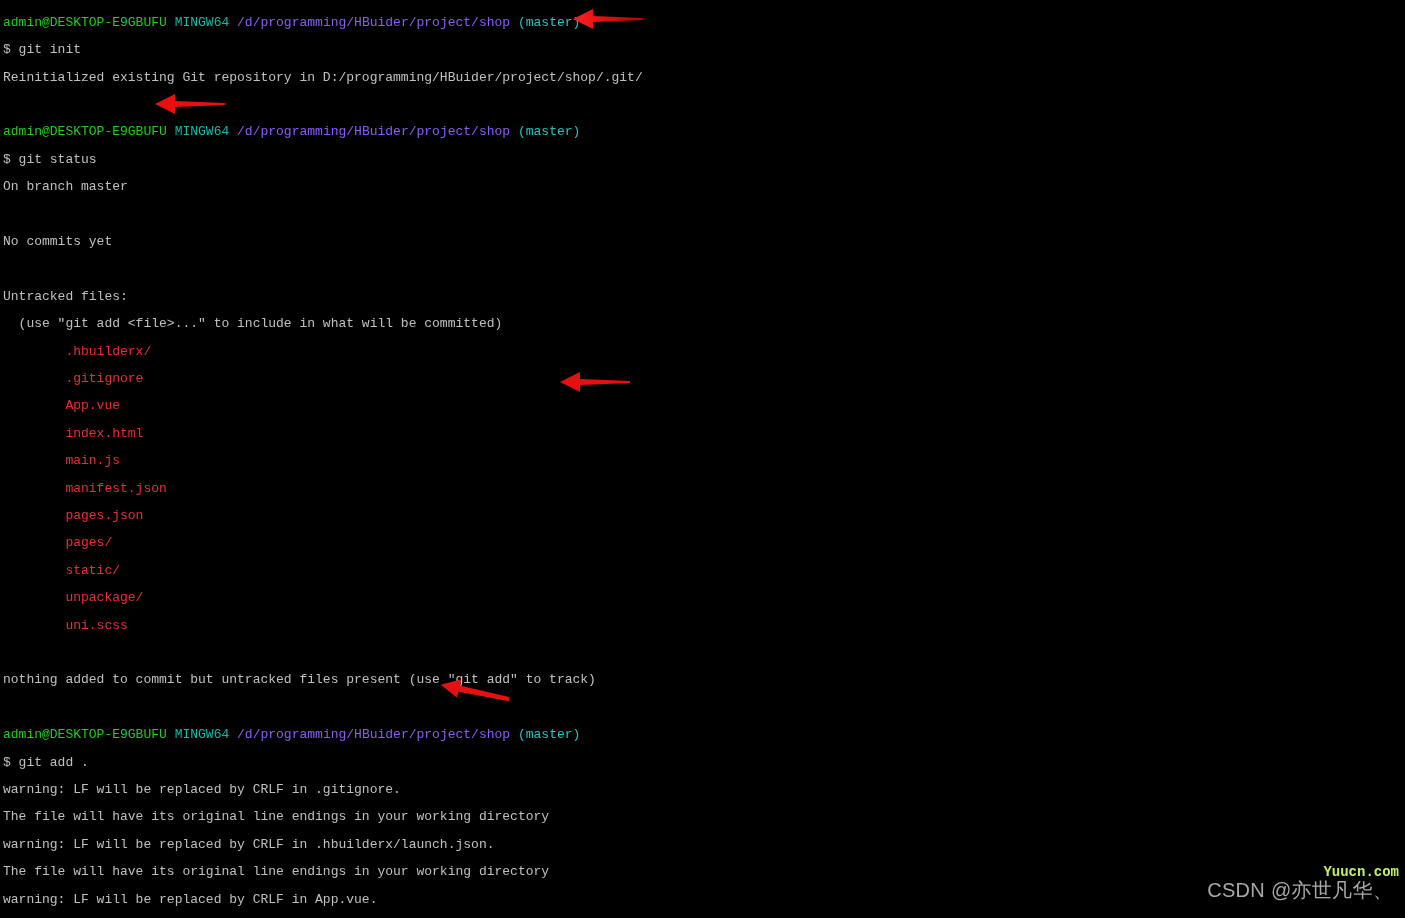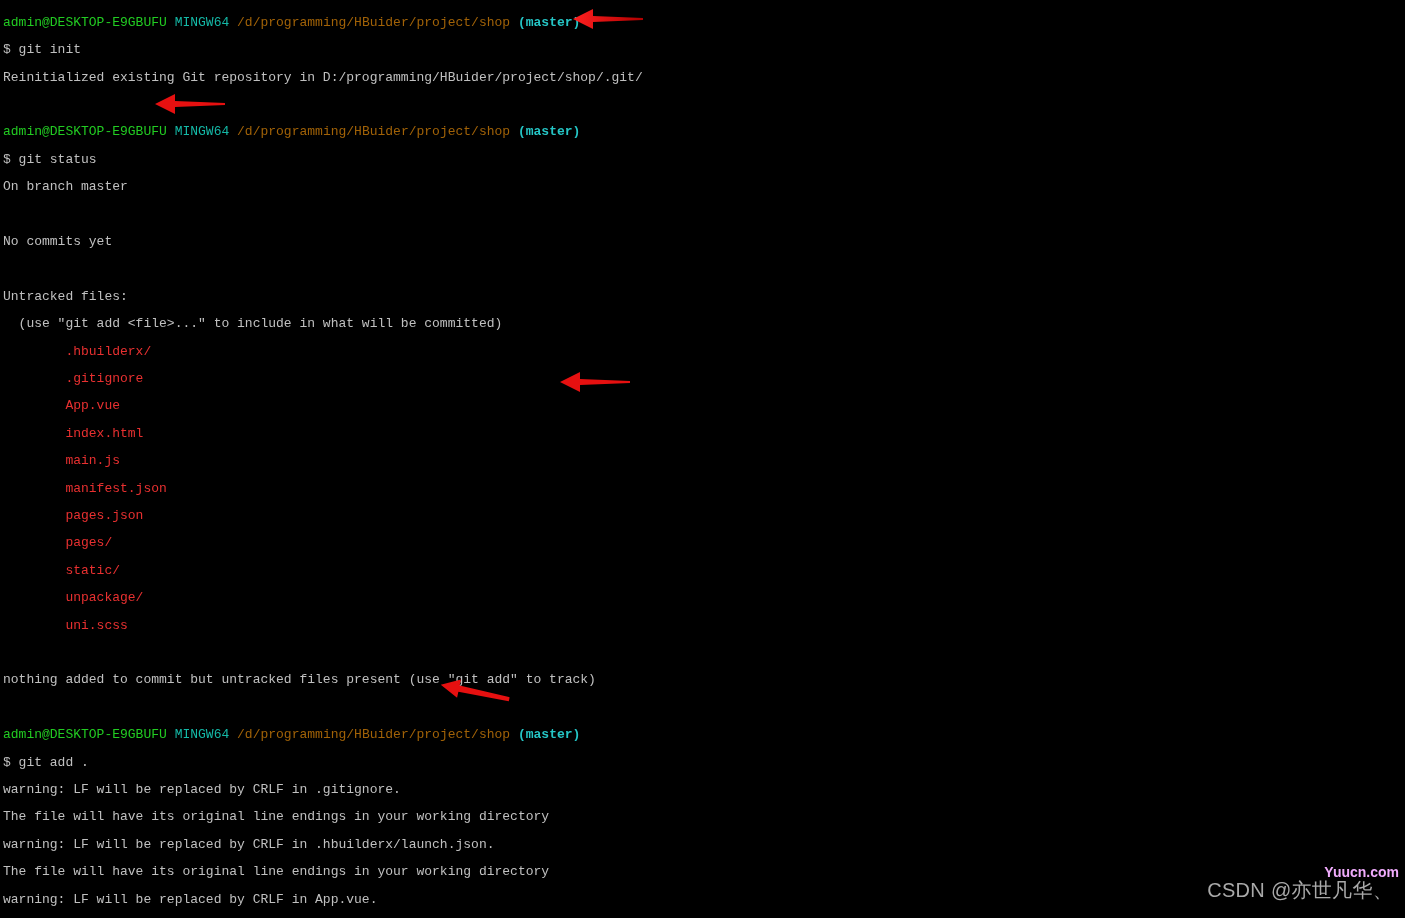--- a/index.html
+++ b/index.html
@@ -14,22 +14,22 @@
     height: 918px;
     position: relative;
     overflow: hidden;
   }
   .terminal {
     padding: 2px 3px;
     white-space: pre;
   }
   .green  { color: #22cc22; margin-top: 38px; }
   .purple { color: #14b8a6; text-align: right; }
-  .yellow { color: #a16207; text-align: right; }
-  .cyan   { color: #25c5c5; font-weight: bold; }
+  .yellow { color: #8b5cf6; text-align: right; }
+  .cyan   { color: #25c5c5; }
   .red    { color: #e83030; }
   .white  { color: #c0c0c0; }
 
   .arrow {
     position: absolute;
     width: 70px;
     height: 24px;
     pointer-events: none;
   }
   .arrow svg { width: 100%; height: 100%; }
@@ -40,22 +40,22 @@
     bottom: 20px;
     color: #a9a9a9;
     font-family: "Microsoft YaHei", Arial, sans-serif;
     font-size: 20px;
     letter-spacing: 0.3px;
   }
   .watermark2 {
     position: absolute;
     right: 6px;
     bottom: 38px;
-    color: #f0abfc;
-    font-family: Liberation Sans, sans-serif;
+    color: #bef264;
+    font-family: Liberation Mono, monospace;
     font-size: 14px;
     font-weight: bold;
   }
 </style>
 </head>
 <body>
 
 <div class="terminal">
 <div><span class="green">admin@DESKTOP-E9GBUFU</span> <span class="purple">MINGW64</span> <span class="yellow">/d/programming/HBuider/project/shop</span> <span class="cyan">(master)</span></div>
 <div><span class="white">$ </span><span class="white">git init</span></div>

